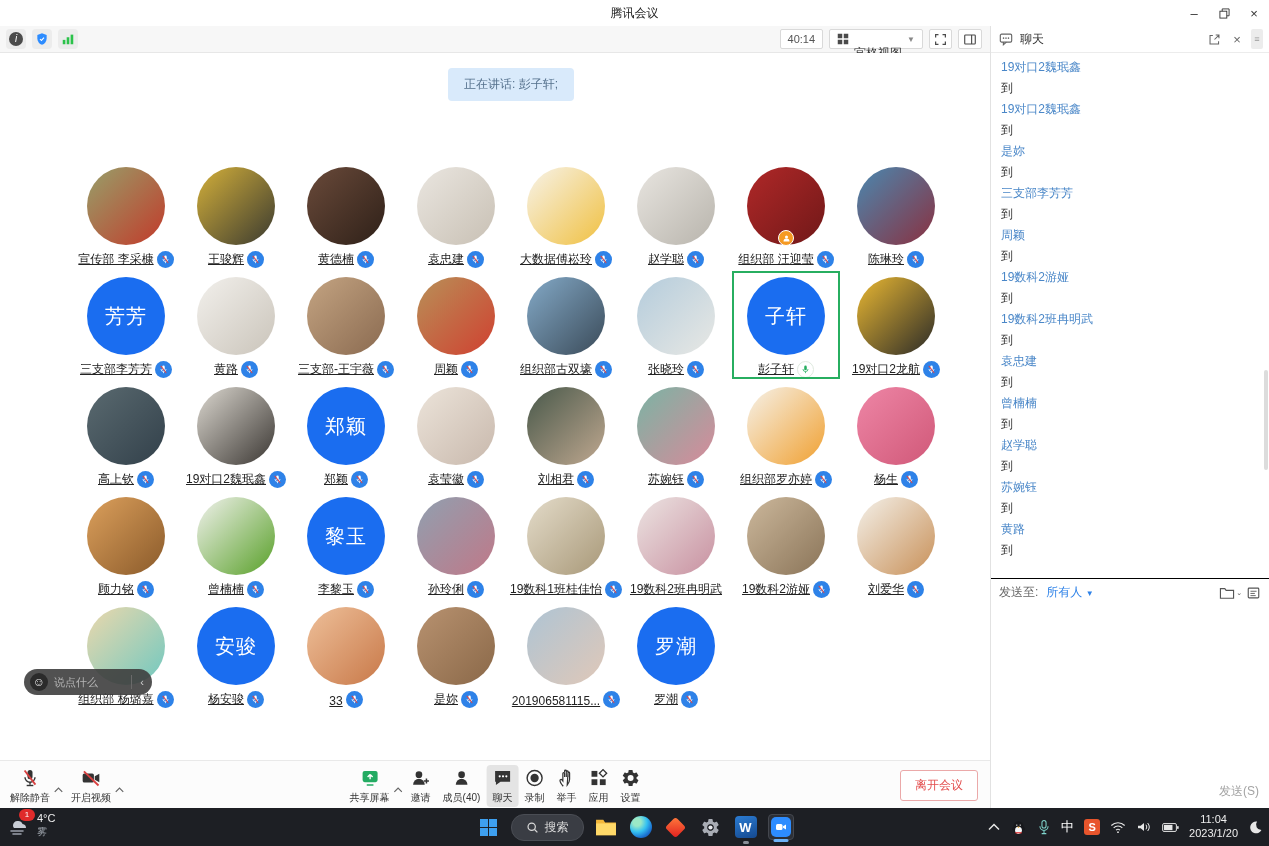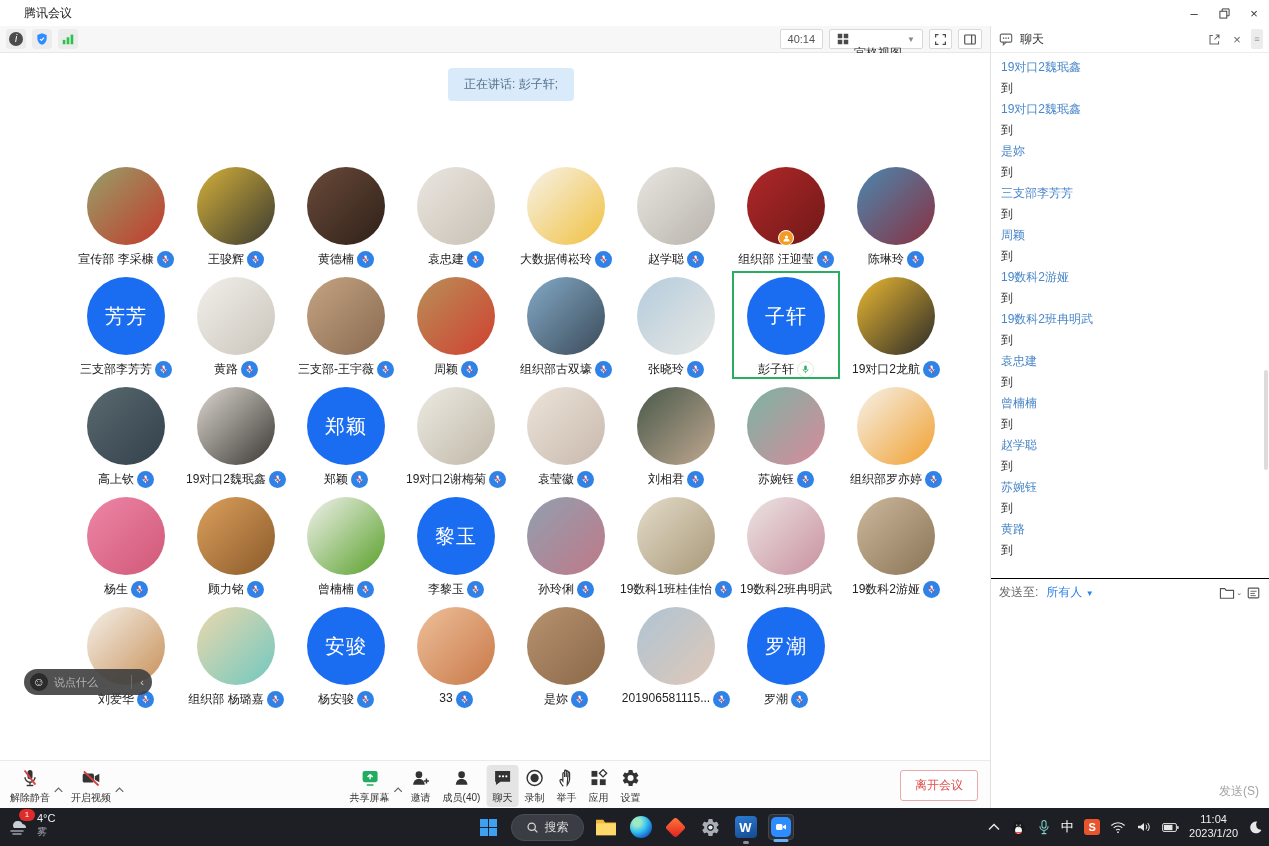--- a/index.html
+++ b/index.html
@@ -3,22 +3,22 @@
 <meta charset="utf-8">
 <style>
   html,body{margin:0;padding:0;}
   body{width:1269px;height:846px;position:relative;overflow:hidden;
        font-family:"Liberation Sans","DejaVu Sans",sans-serif;background:#fff;
        -webkit-font-smoothing:antialiased;}
   svg{display:block;}
 
   
   .titlebar{position:absolute;left:0;top:0;width:1269px;height:26px;background:#fff;}
-  .win-title{position:absolute;left:0;right:0;top:0;height:26px;line-height:26px;text-align:left;
-             font-size:12px;color:#222;margin-left:24px;}
+  .win-title{position:absolute;left:0;right:0;top:0;height:26px;line-height:26px;text-align:center;
+             font-size:12px;color:#222;}
   .win-controls{position:absolute;right:0;top:0;height:26px;display:flex;}
   .win-btn{width:30px;height:26px;display:flex;align-items:center;justify-content:center;color:#333;font-size:13px;}
 
   
   .meet-toolbar{position:absolute;left:0;top:26px;width:990px;height:27px;background:#f7f7f7;
                 border-bottom:1px solid #e7e7e7;box-sizing:border-box;}
   .mt-left{position:absolute;left:6px;top:3px;display:flex;gap:6px;}
   .mt-tile{width:20px;height:20px;border-radius:4px;background:#ececec;display:flex;align-items:center;justify-content:center;}
   .info-circ{width:14px;height:14px;border-radius:50%;background:#4c4c4c;color:#fff;font-size:10px;line-height:14px;text-align:center;font-style:italic;}
   .mt-right{position:absolute;right:8px;top:3px;display:flex;gap:6px;align-items:center;}
@@ -30,21 +30,21 @@
   .main{position:absolute;left:16px;top:53px;width:990px;height:707px;background:#fff;}
   .banner{position:absolute;left:50%;transform:translateX(-50%);top:15px;background:#d9eafb;border-radius:4px;
           padding:8px 16px;font-size:12px;color:#54708c;}
   .grid{position:absolute;left:55px;top:107px;width:880px;display:grid;grid-template-columns:repeat(8,110px);grid-auto-rows:110px;}
   .cell{position:relative;display:flex;flex-direction:column;align-items:center;padding-top:7px;box-sizing:border-box;}
   .cell.hl{outline:2px solid #27ae60;outline-offset:-3px;}
   .avatar{width:78px;height:78px;border-radius:50%;position:relative;flex:none;}
   .avatar.init{background:#1a6df0;color:#fff;font-size:20px;display:flex;align-items:center;justify-content:center;letter-spacing:1px;}
   .host{position:absolute;bottom:-1px;left:50%;transform:translateX(-50%);width:14px;height:14px;border-radius:50%;
         background:#f59a23;border:1px solid #fff;display:flex;align-items:center;justify-content:center;}
-  .pname{margin-top:6px;display:flex;align-items:flex-start;gap:3px;font-size:12px;color:#222;white-space:nowrap;max-width:140px;}
+  .pname{margin-top:6px;display:flex;align-items:flex-end;gap:3px;font-size:12px;color:#222;white-space:nowrap;max-width:140px;text-decoration:underline;}
   .mic{width:17px;height:17px;border-radius:50%;flex:none;display:flex;align-items:center;justify-content:center;}
   .mic.muted{background:#2e82e8;}
   .mic.speaking{background:#fff;border:1px solid #dfeadf;box-sizing:border-box;}
 
   
   .quickchat{position:absolute;left:8px;top:616px;height:26px;width:128px;border-radius:13px;
              background:rgba(62,62,62,.9);display:flex;align-items:center;padding:0 6px;box-sizing:border-box;gap:6px;z-index:5;}
   .qc-face{width:18px;height:18px;border-radius:50%;background:#2b2b2b;color:#e8e8e8;font-size:12px;line-height:18px;text-align:center;}
   .qc-text{color:#b5b5b5;font-size:11px;flex:1;}
   .qc-div{width:1px;height:14px;background:#6a6a6a;}
@@ -432,34 +432,20 @@
               <line x1="12" y1="16.5" x2="12" y2="20" stroke="#fff" stroke-width="1.7"></line>
               <line x1="6" y1="4" x2="18" y2="19.5" stroke="#e04444" stroke-width="2.2"></line>
             </svg>
           </span>
         </div>
       </div>
       <div class="cell">
         <div class="avatar init">郑颖</div>
         <div class="pname">
           <span>郑颖</span>
-          <span class="mic muted">
-            <svg width="11" height="11" viewBox="0 0 24 24">
-              <rect x="9.2" y="3.5" width="5.6" height="10" rx="2.8" fill="#fff"></rect>
-              <path d="M6.5 11a5.5 5.5 0 0 0 11 0" fill="none" stroke="#fff" stroke-width="1.7"></path>
-              <line x1="12" y1="16.5" x2="12" y2="20" stroke="#fff" stroke-width="1.7"></line>
-              <line x1="6" y1="4" x2="18" y2="19.5" stroke="#e04444" stroke-width="2.2"></line>
-            </svg>
-          </span>
-        </div>
-      </div>
-      <div class="cell">
-        <div class="avatar" style="background: linear-gradient(135deg, rgb(236, 234, 226), rgb(192, 184, 168));"></div>
-        <div class="pname">
-          <span>19对口2谢梅菊</span>
           <span class="mic muted">
             <svg width="11" height="11" viewBox="0 0 24 24">
               <rect x="9.2" y="3.5" width="5.6" height="10" rx="2.8" fill="#fff"></rect>
               <path d="M6.5 11a5.5 5.5 0 0 0 11 0" fill="none" stroke="#fff" stroke-width="1.7"></path>
               <line x1="12" y1="16.5" x2="12" y2="20" stroke="#fff" stroke-width="1.7"></line>
               <line x1="6" y1="4" x2="18" y2="19.5" stroke="#e04444" stroke-width="2.2"></line>
             </svg>
           </span>
         </div>
       </div>

